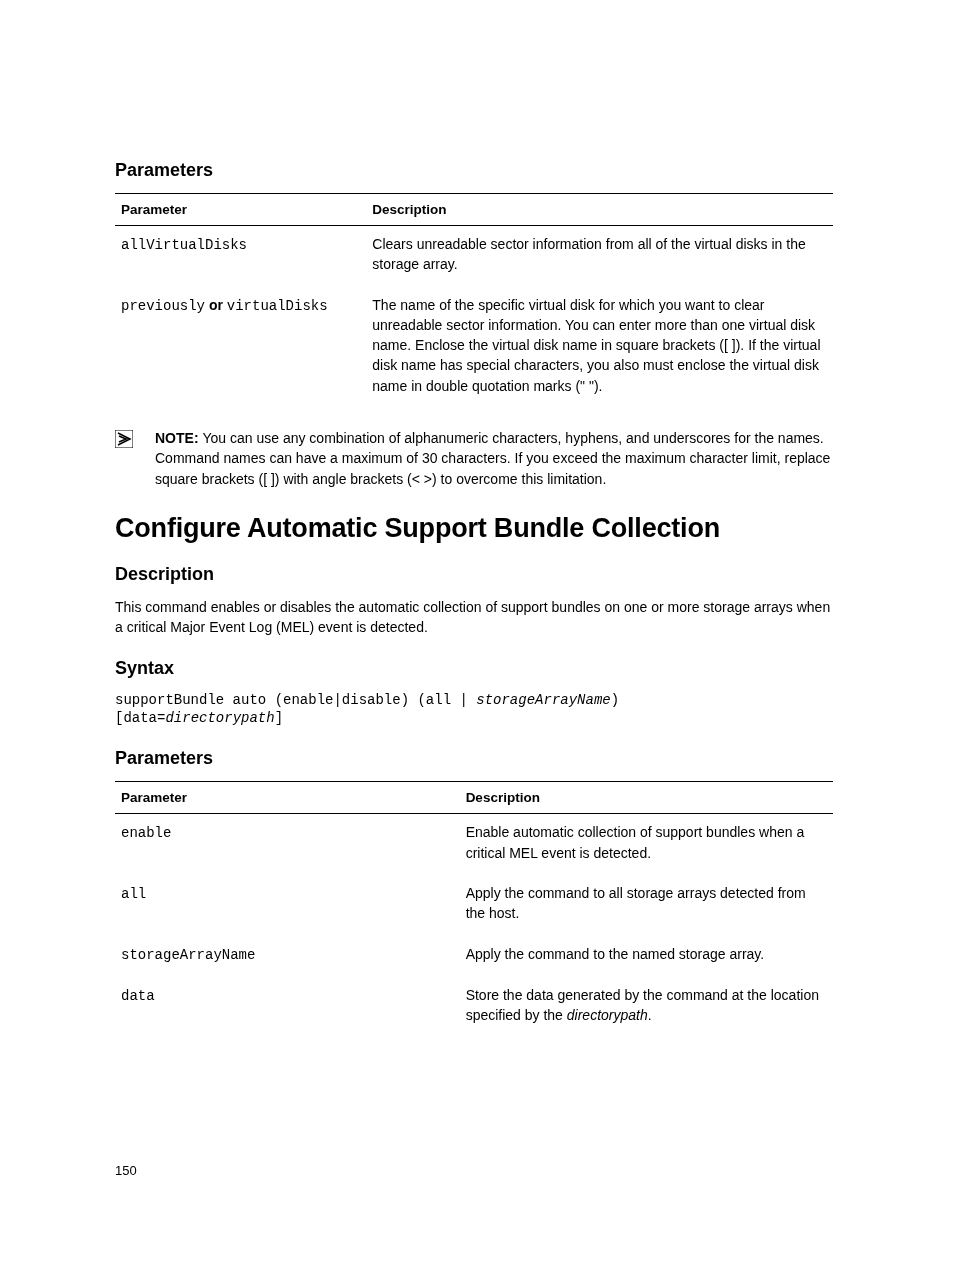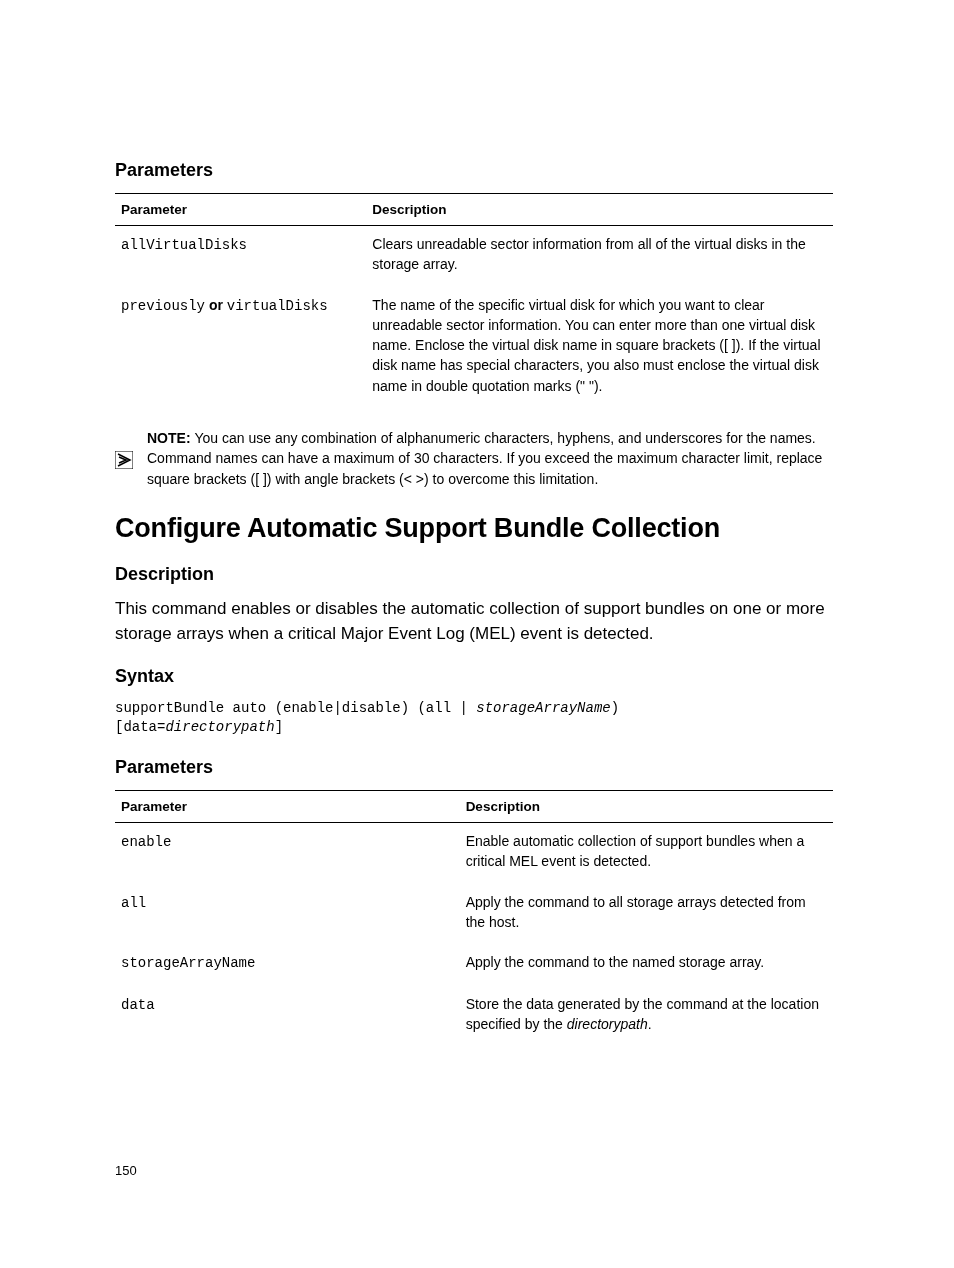--- a/index.html
+++ b/index.html
@@ -22,21 +22,21 @@
     font-weight: 600;
     margin: 24px 0 18px 0;
     letter-spacing: -0.2px;
   }
   h2.section {
     font-size: 18px;
     font-weight: 700;
     margin: 20px 0 12px 0;
   }
   p.body {
-    font-size: 17px;
+    font-size: 14px;
     line-height: 1.45;
     margin: 6px 0 14px 0;
   }
   table.param-table {
     width: 100%;
     border-collapse: collapse;
     font-size: 14px;
     margin-top: 4px;
     margin-bottom: 20px;
   }
@@ -54,22 +54,23 @@
     padding: 8px 6px 12px 6px;
     vertical-align: top;
     line-height: 1.45;
   }
   .mono {
     font-family: "Courier New", monospace;
     font-size: 14px;
   }
   .note-block {
     display: flex;
-    align-items: center;
+    align-items: flex-start;
     margin: 10px 0 18px 0;
+    gap: 8px;
   }
   .note-icon {
     flex: 0 0 auto;
     width: 18px;
     height: 18px;
     margin-right: 14px;
     margin-top: 2px;
   }
   .note-text {
     font-size: 14px;

